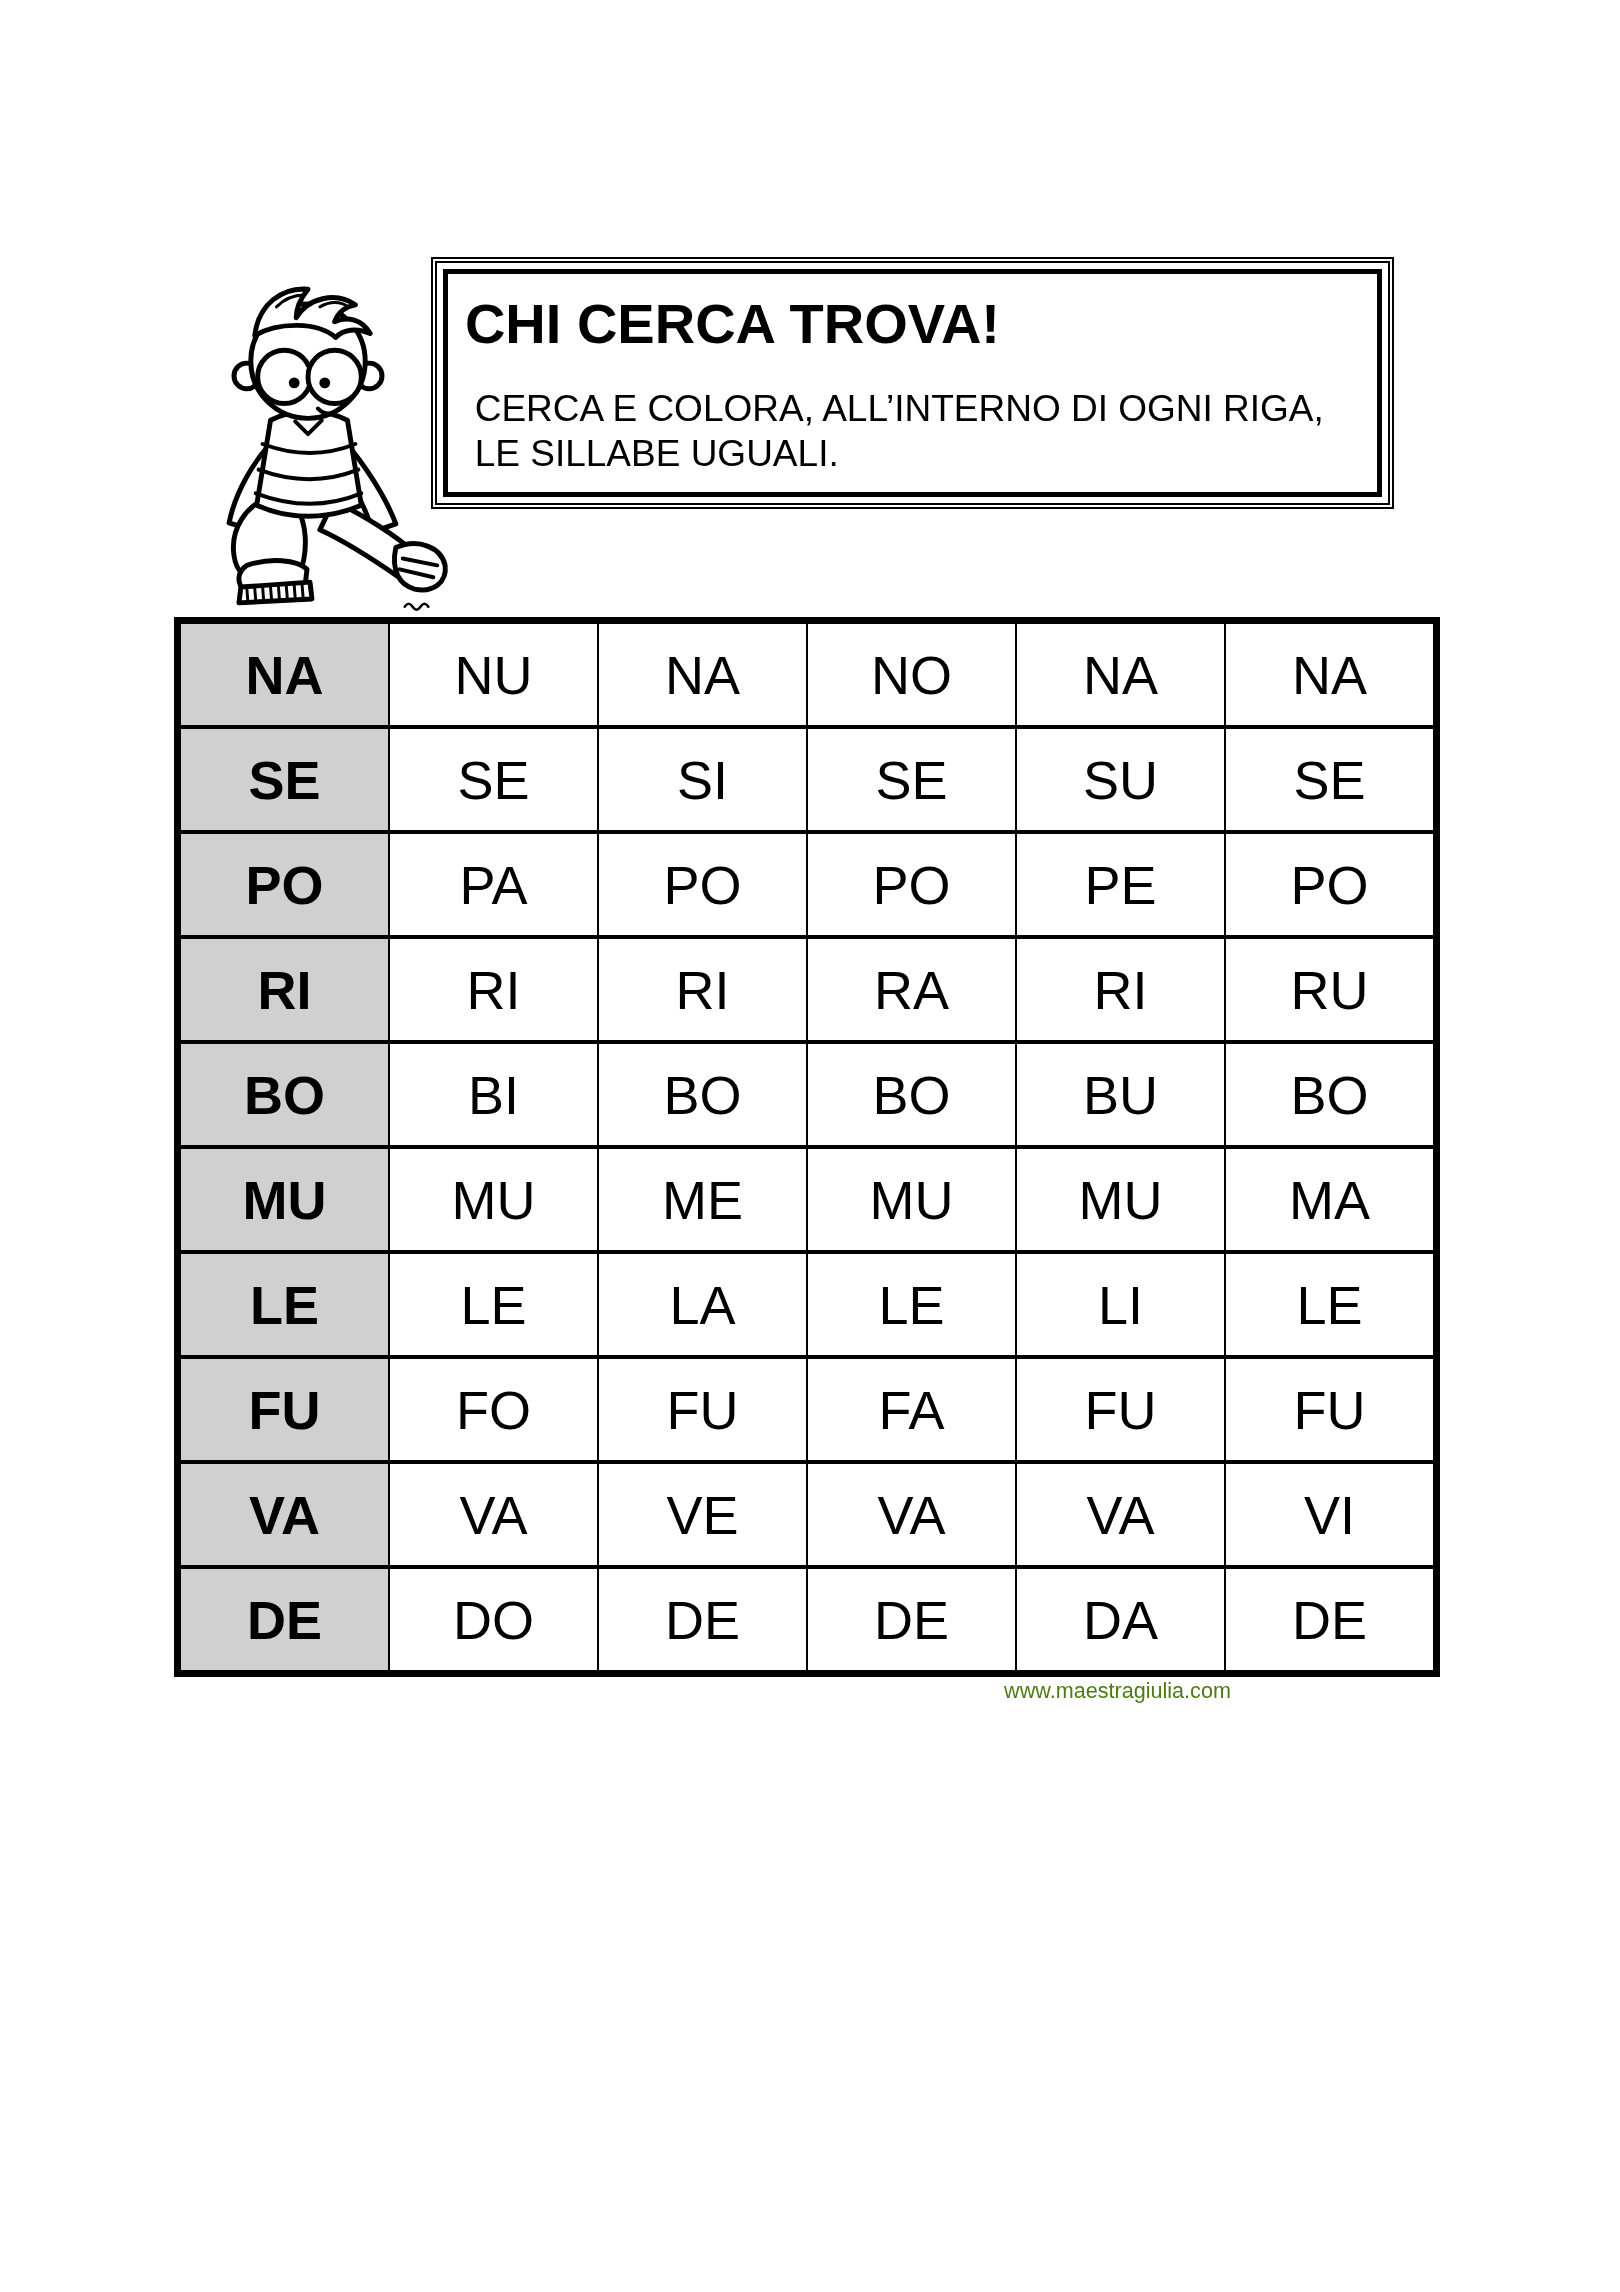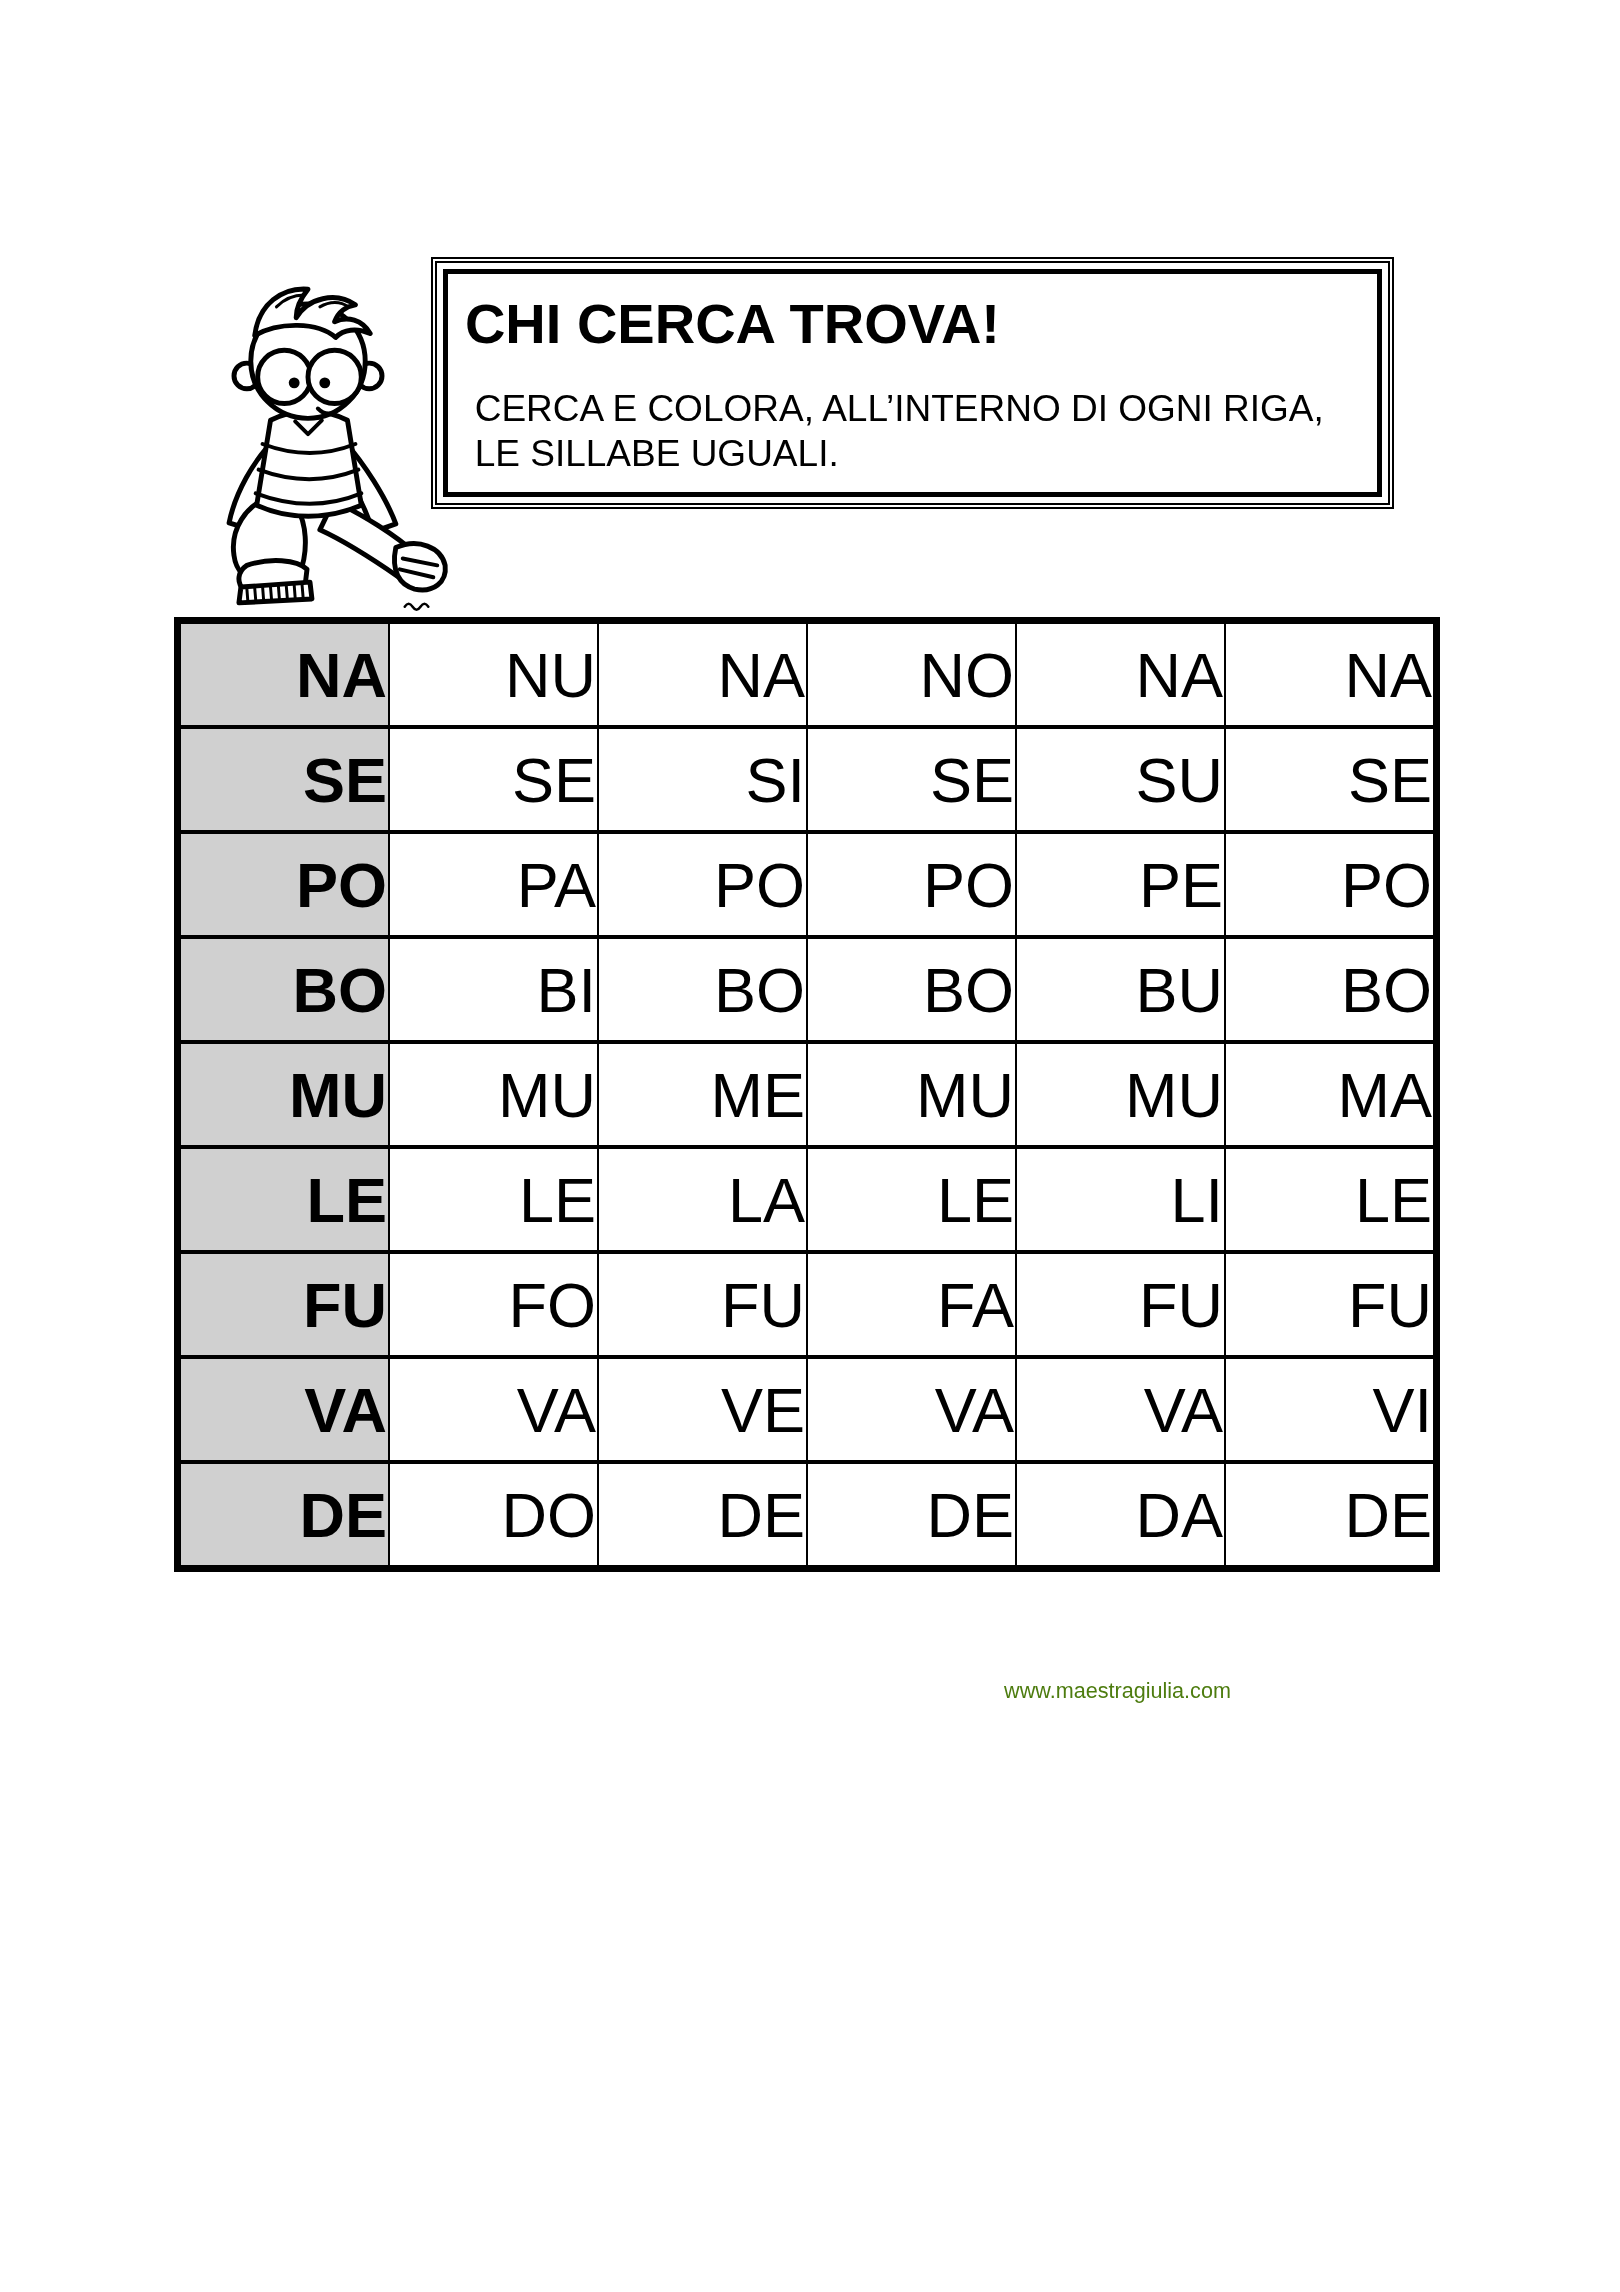--- a/index.html
+++ b/index.html
@@ -29,22 +29,22 @@
   
   .grid {
     position:absolute; left:174px; top:617px;
     border-collapse:collapse; border:7.8px solid #000; background:#fff;
   }
   .grid td {
     box-sizing:content-box;
     width:205px; height:99px;
     border-left:2.9px solid #000; border-right:2.9px solid #000;
     border-top:4.9px solid #000; border-bottom:4.9px solid #000;
-    text-align:right; vertical-align:middle;
-    font-size:63px; font-weight:normal; letter-spacing:0;
+    text-align:center; vertical-align:middle;
+    font-size:54px; font-weight:normal; letter-spacing:0;
   }
   .grid td.hd { background:#d0d0d0; font-weight:bold; }
 
   
   .watermark {
     position:absolute; left:990px; top:1678px; width:255px;
     font-size:21.6px; text-align:center; white-space:nowrap; color:#4d7c0f;
   }
 </style>
 </head>
@@ -120,20 +120,28 @@
       </tr>
       <tr>
         <td class="hd">PO</td>
         <td>PA</td>
         <td>PO</td>
         <td>PO</td>
         <td>PE</td>
         <td>PO</td>
       </tr>
       <tr>
+        <td class="hd">RI</td>
+        <td>RI</td>
+        <td>RI</td>
+        <td>RA</td>
+        <td>RI</td>
+        <td>RU</td>
+      </tr>
+      <tr>
         <td class="hd">BO</td>
         <td>BI</td>
         <td>BO</td>
         <td>BO</td>
         <td>BU</td>
         <td>BO</td>
       </tr>
       <tr>
         <td class="hd">MU</td>
         <td>MU</td>

